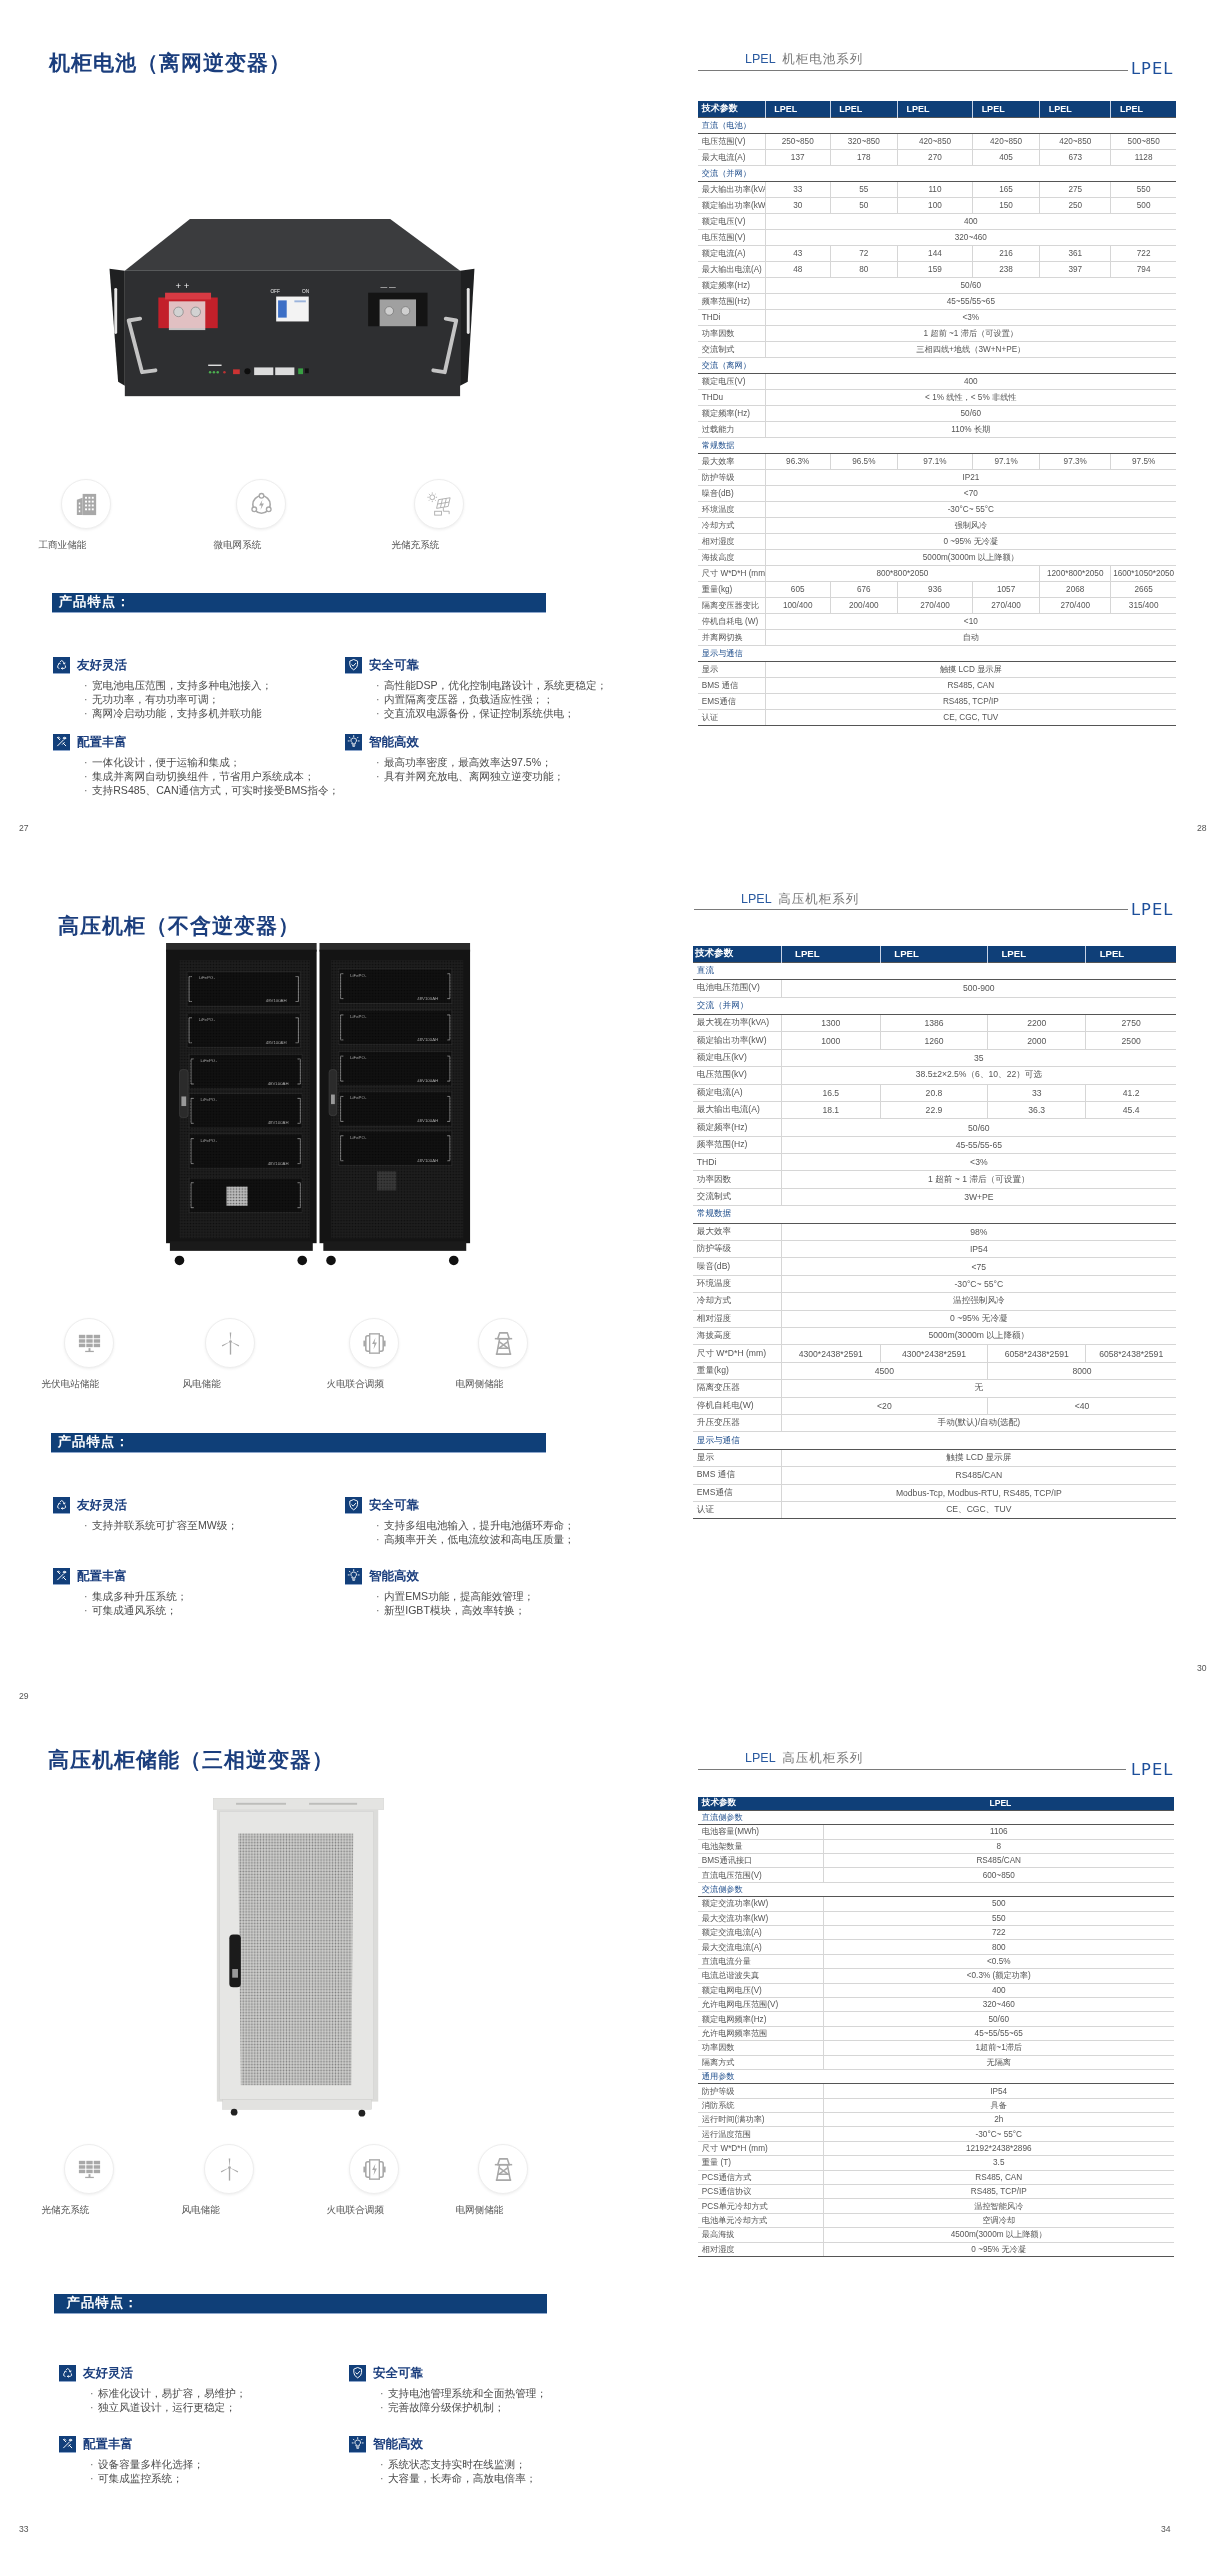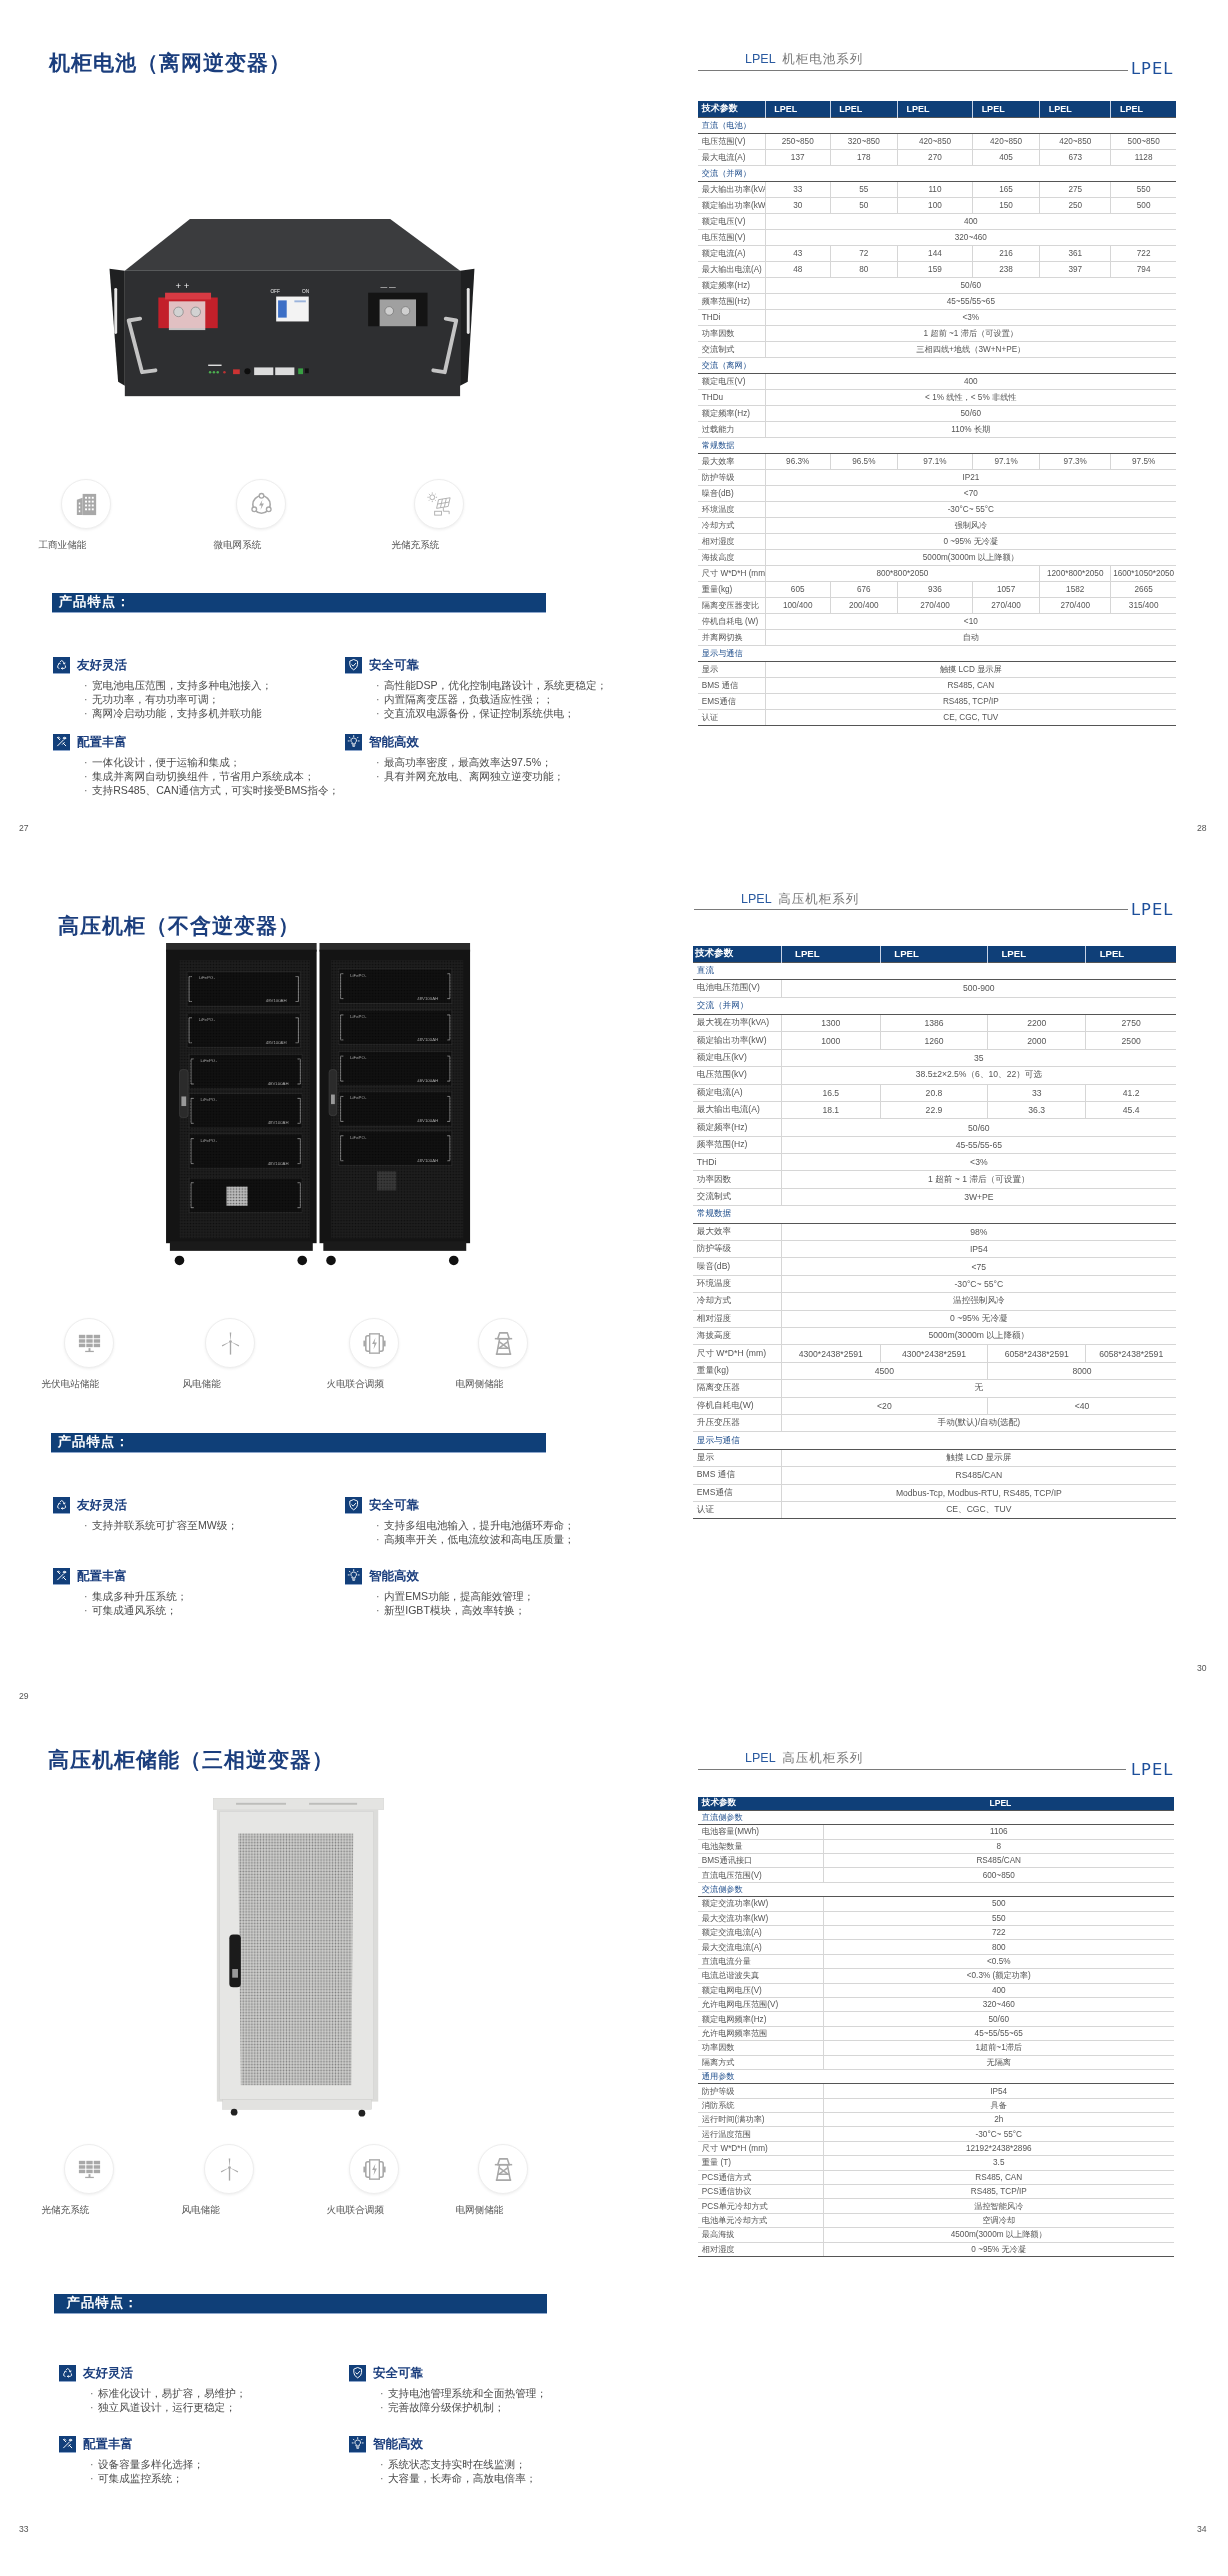--- a/index.html
+++ b/index.html
@@ -509,21 +509,21 @@
             <td colspan="4">800*800*2050</td>
             <td colspan="1">1200*800*2050</td>
             <td colspan="1">1600*1050*2050</td>
           </tr>
           <tr class="data-row">
             <td class="label">重量(kg)</td>
             <td colspan="1">605</td>
             <td colspan="1">676</td>
             <td colspan="1">936</td>
             <td colspan="1">1057</td>
-            <td colspan="1">1582</td>
+            <td colspan="1">2068</td>
             <td colspan="1">2665</td>
           </tr>
           <tr class="data-row">
             <td class="label">隔离变压器变比</td>
             <td colspan="1">100/400</td>
             <td colspan="1">200/400</td>
             <td colspan="1">270/400</td>
             <td colspan="1">270/400</td>
             <td colspan="1">270/400</td>
             <td colspan="1">315/400</td>
@@ -1300,16 +1300,16 @@
             <td class="label">最高海拔</td>
             <td colspan="1">4500m(3000m 以上降额）</td>
           </tr>
           <tr class="data-row">
             <td class="label">相对湿度</td>
             <td colspan="1">0 ~95% 无冷凝</td>
           </tr>
         </tbody>
       </table>
 
-    <div class="page-num" style="left:1197px; top:806px;">34</div>
+    <div class="page-num" style="left:1161px; top:806px;">34</div>
   </div>
 </section>
 
 
 </body></html>

